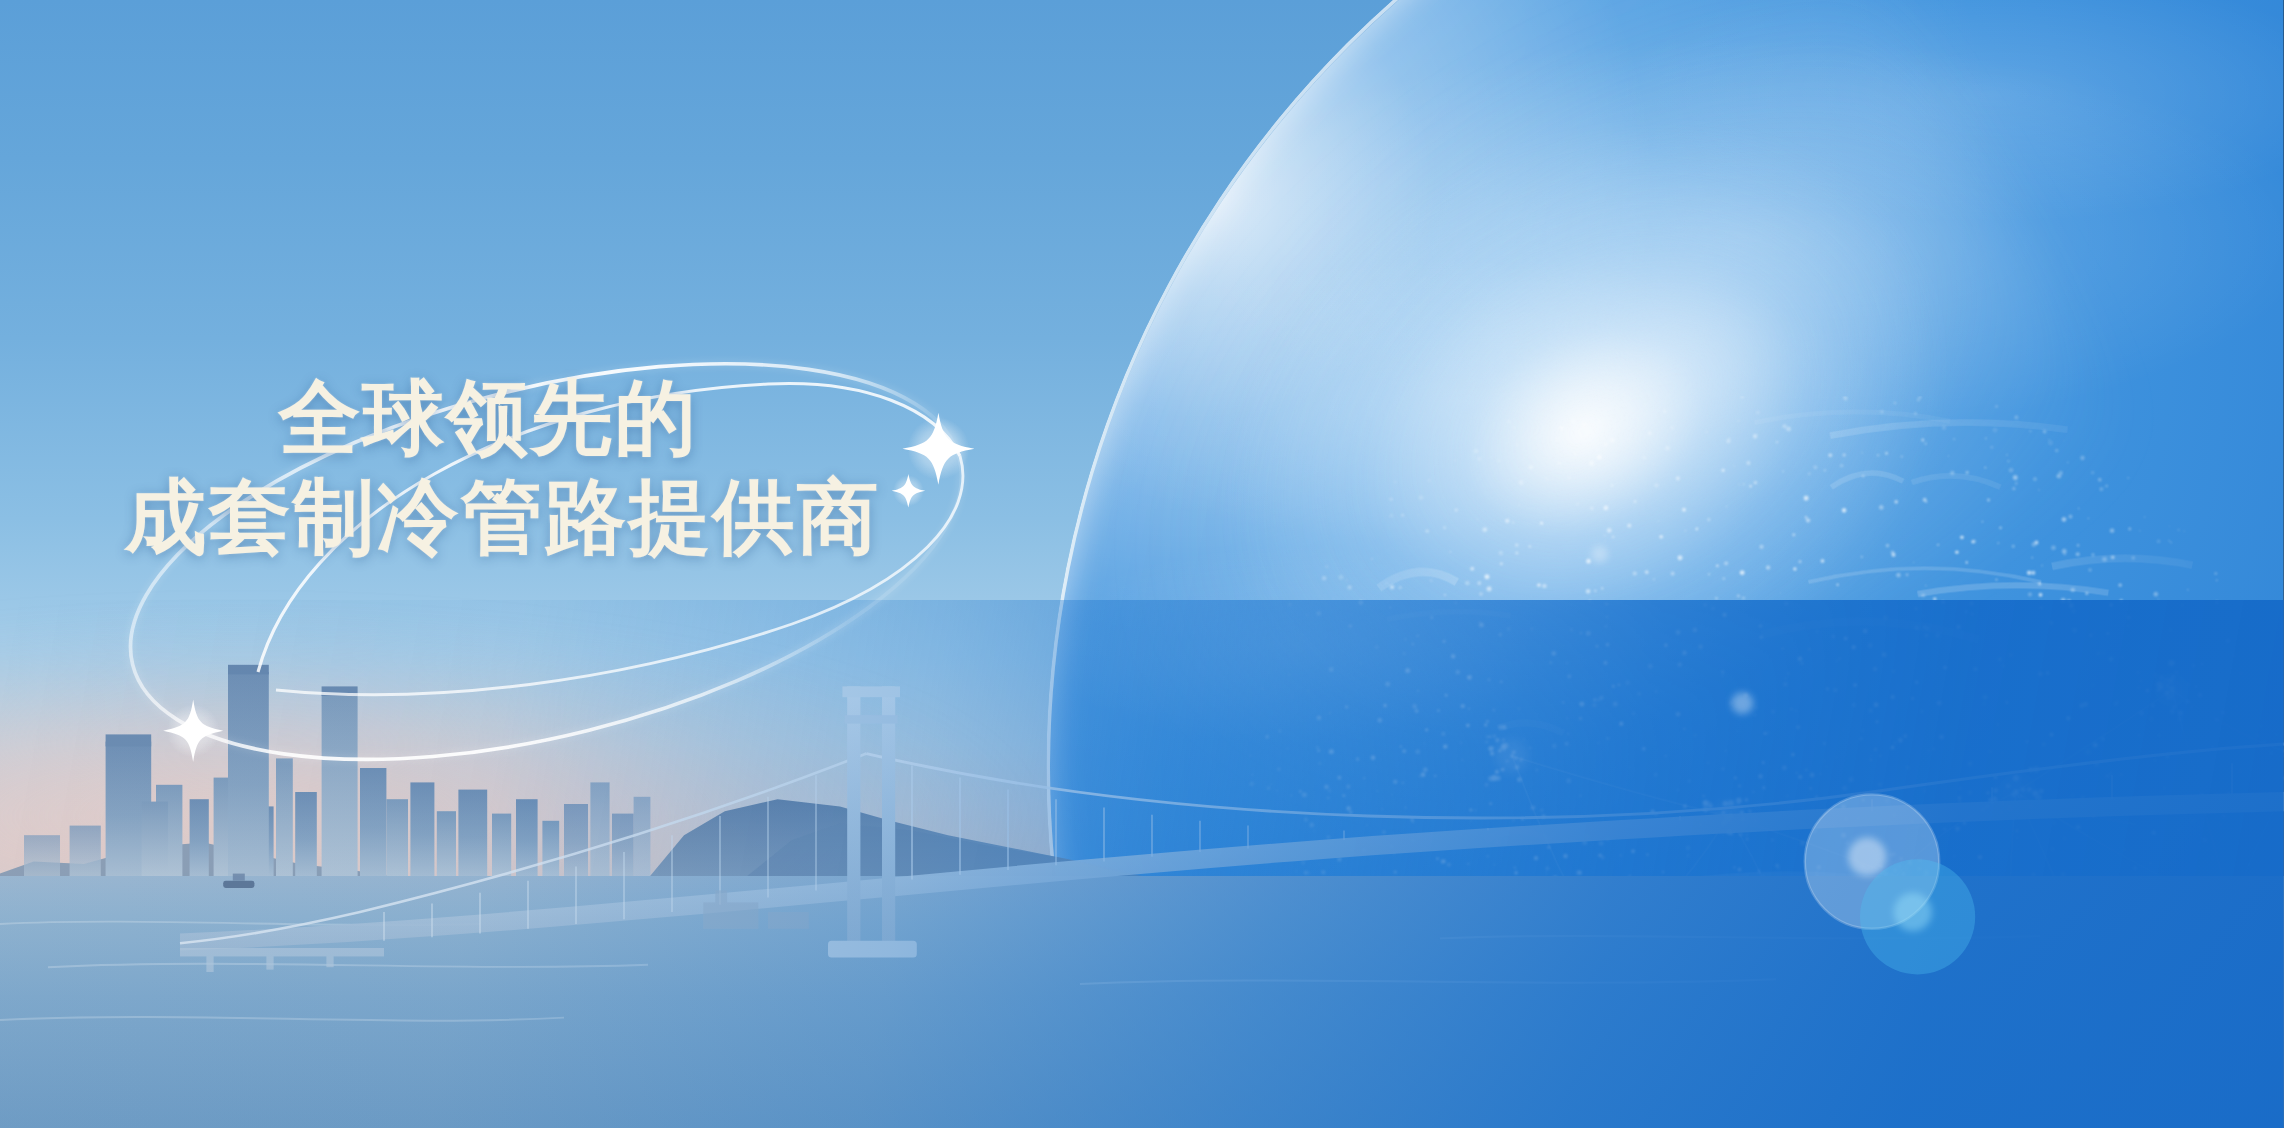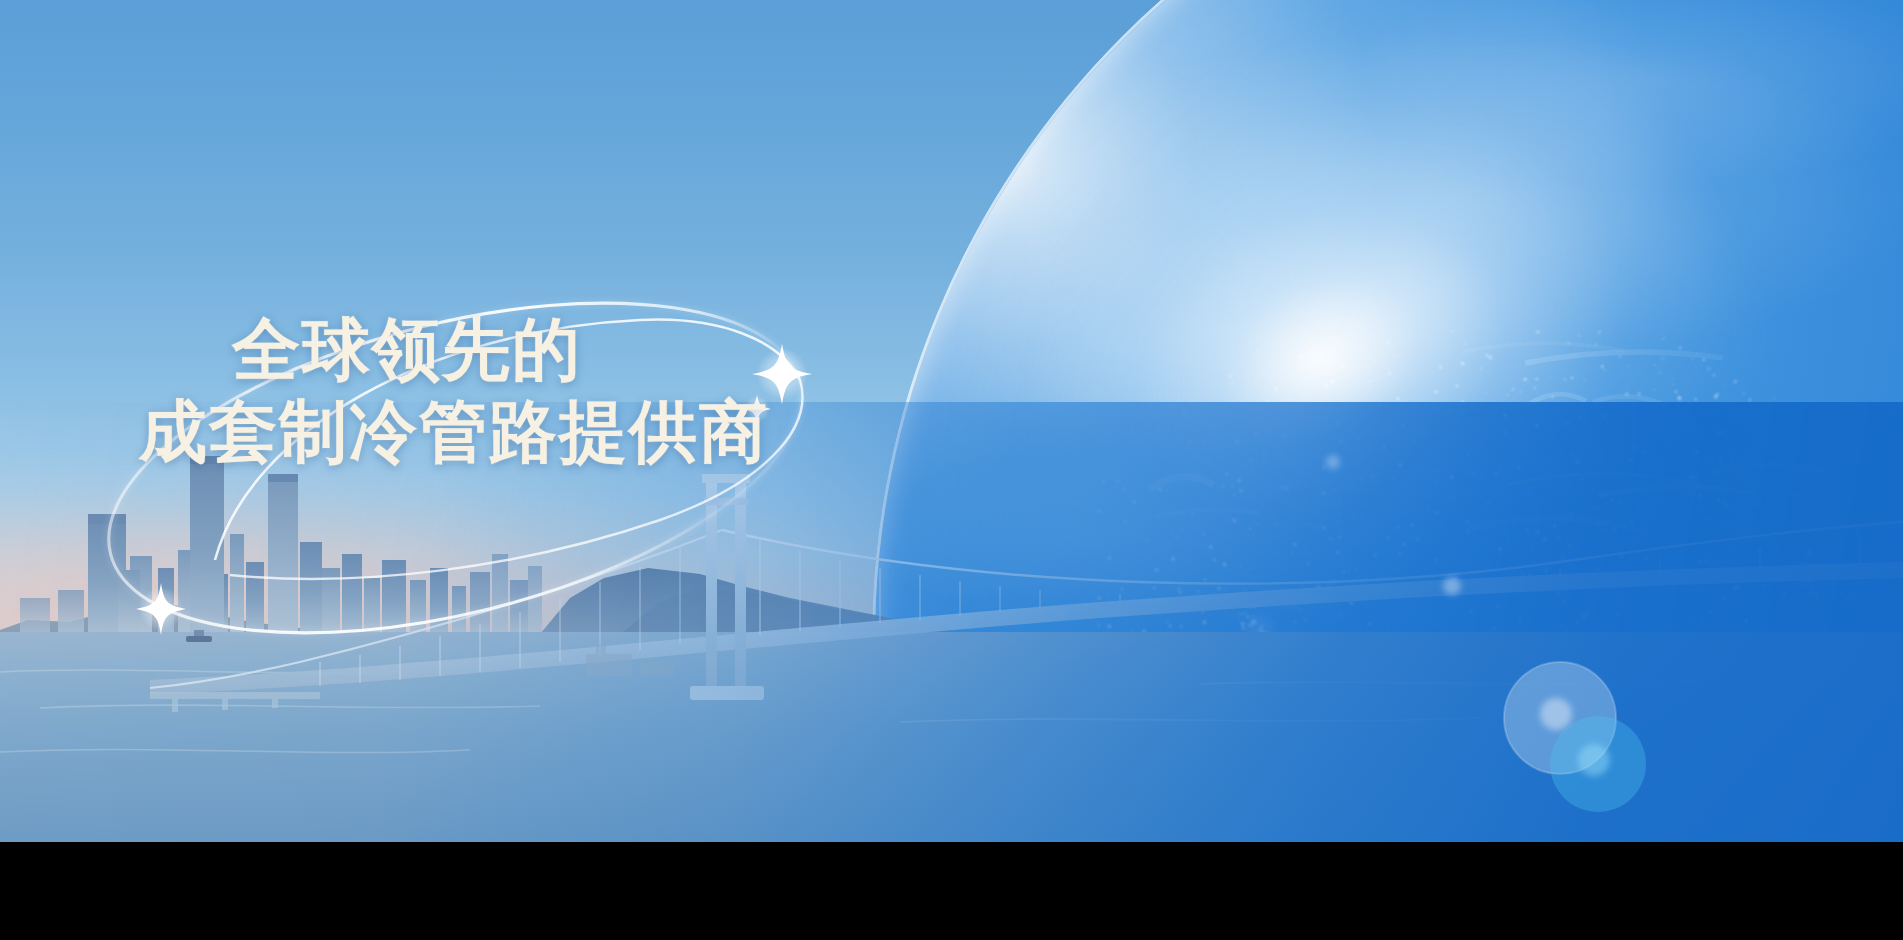--- a/index.html
+++ b/index.html
@@ -7,21 +7,21 @@
     padding: 0;
     background: #000;
   }
   body {
     font-family: "Liberation Sans", "DejaVu Sans", sans-serif;
   }
 
   #banner {
     position: relative;
     width: 1903px;
-    height: 842px;
+    height: 940px;
     overflow: hidden;
     background: #2a7fd4;
   }
 
   
   .sky {
     position: absolute;
     inset: 0;
     background:
       linear-gradient(to bottom,
@@ -192,21 +192,20 @@
     text-shadow:
       0 2px 10px rgba(20,70,130,0.35),
       0 0 2px rgba(255,255,255,0.4);
     white-space: nowrap;
   }
   .headline-line.l1 {
     margin-left: 128px;
   }
   .headline-line.l2 {
     margin-left: 0;
-    text-align: center;
   }
 </style>
 </head>
 <body>
 
 <div id="banner">
 
   <div class="sky"></div>
   <div class="horizon-haze"></div>
 

